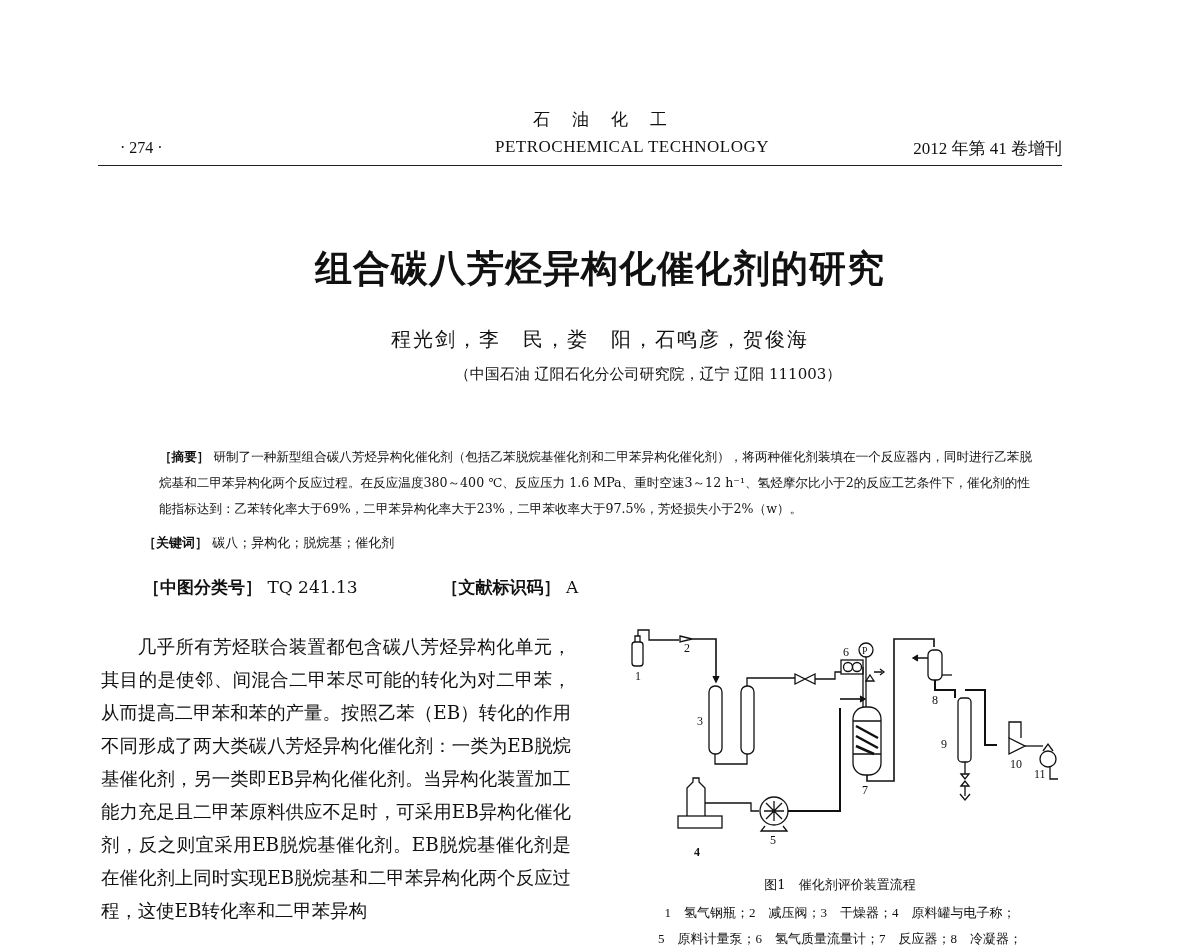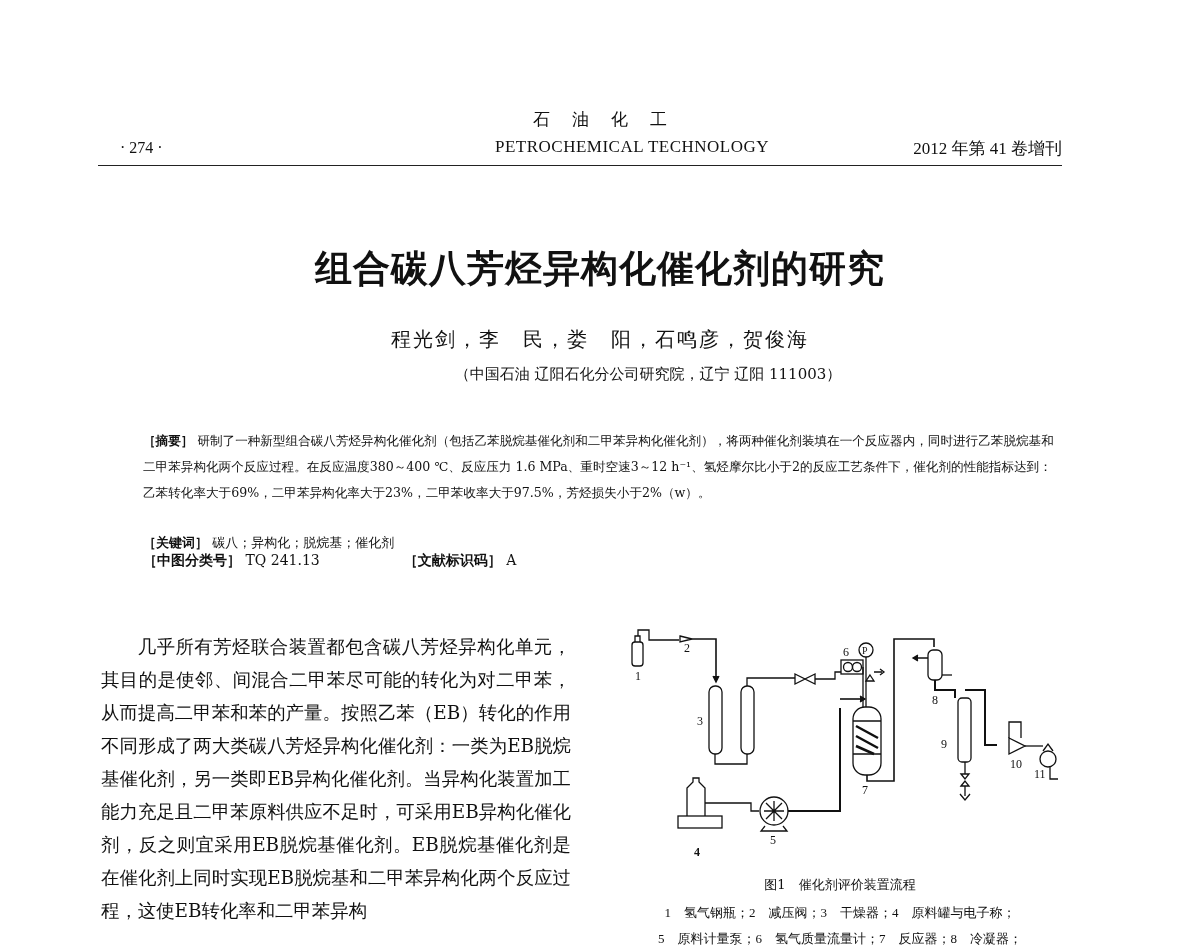--- a/index.html
+++ b/index.html
@@ -9,23 +9,23 @@
   .hdr-cn { left:0; width:1200px; top:108px; text-align:center; font-size:17px; letter-spacing:22px; text-indent:22px; }
   .hdr-en { left:0; width:1200px; top:137px; text-align:center; font-family:"Liberation Serif", serif; font-size:17px; letter-spacing:0.5px;padding-left:32px; }
   .hdr-page { left:120px; top:139px; font-family:"Liberation Serif", serif; font-size:16px; }
   .hdr-issue { right:138px; top:137px; font-family:"Liberation Serif", serif; font-size:17px; }
   .hdr-rule { left:98px; top:165px; width:964px; height:0; border-top:1.5px solid #222; }
   .title { left:0; width:1200px; top:244px; text-align:center; font-family:"DejaVu Sans", sans-serif; font-weight:bold; font-size:37px; letter-spacing:1px; }
   .authors { left:0; width:1200px; top:326px; text-align:center; font-size:20px; letter-spacing:2px; }
   .affil { left:0; width:1200px; top:365px; text-align:center; font-size:15px;margin-left:48px; }
   .abstract { left:143px; top:428px; width:915px; font-size:12.6px; line-height:26px; }
   .abstract .lbl { font-family:"DejaVu Sans", sans-serif; font-weight:bold; }
-  .abstract p { margin:0; }
+  .abstract p { margin:16px; }
   .kw-row { left:143px; top:534px; font-size:13px; }
-  .cls-row { left:143px; top:552px; font-size:14px; }
+  .cls-row { left:143px; top:576px; font-size:17px; }
   .cls-row .gap { display:inline-block; width:84px; }
   .lbl { font-family:"DejaVu Sans", sans-serif; font-weight:bold; }
   .body-col { left:101px; top:630px; width:470px; font-size:18.4px; line-height:33px; text-align:justify; }
   .body-col p { margin:0; text-indent:2em; }
   .fig { left:620px; top:620px; width:440px; height:250px; }
   .fig-cap { left:600px; top:876px; width:480px; text-align:center; font-size:13px; }
   .fig-legend { left:600px; width:480px; text-align:center; font-size:13px;font-family:Liberation Serif, serif; }
 </style>
 </head>
 <body>

